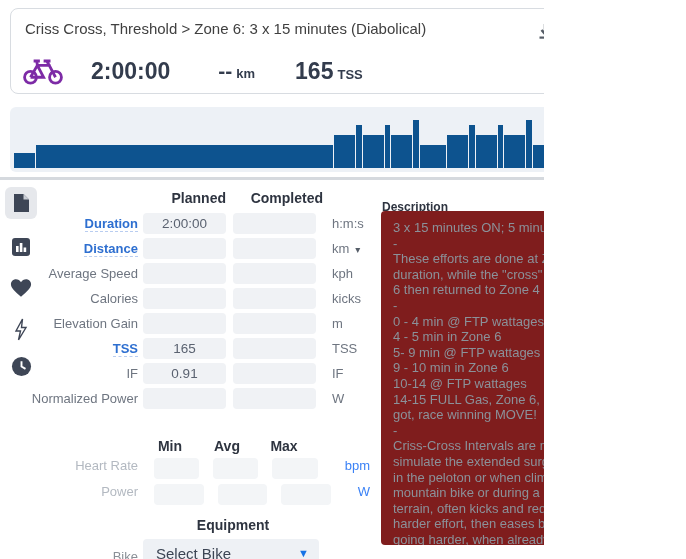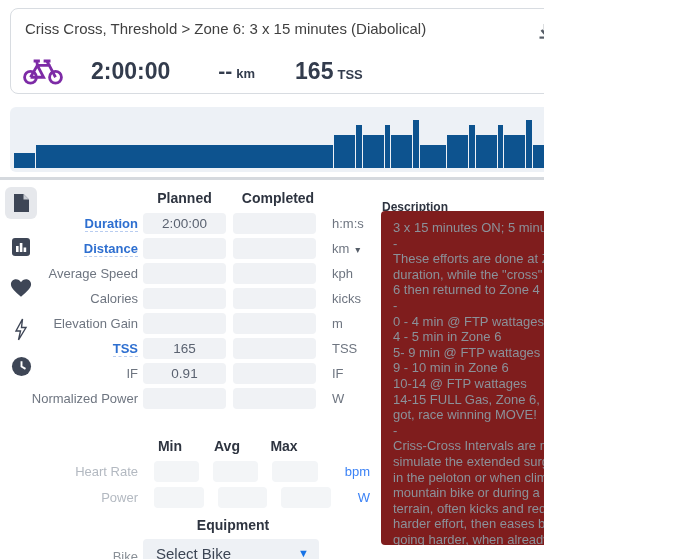--- a/index.html
+++ b/index.html
@@ -37,42 +37,42 @@
 
   .divider { position:absolute; left:0; top:177px; width:686px; height:3px; background:#d5d9de; }
 
   
   .rail-item { position:absolute; left:5px; width:32px; height:32px;
     display:flex; align-items:center; justify-content:center; border-radius:6px; cursor:pointer; }
   .rail-item.active { background:#e6e8ec; }
 
   
   .col-heads { position:absolute; left:0; top:190px; display:flex; }
-  .col-heads span { display:inline-block; text-align:center; font-size:14px; font-weight:bold; color:#2e3440; }
+  .col-heads span { display:inline-block; text-align:right; font-size:14px; font-weight:bold; color:#2e3440; }
   .ch-planned { width:83px; margin-left:143px; }
   .ch-completed { width:90px; margin-left:7px; }
 
   .rows { position:absolute; left:0; top:211px; width:370px; }
   .frow { display:flex; align-items:center; height:25px; }
   .flabel { width:138px; text-align:right; padding-right:0; font-size:13px; color:#6e7580; }
   .flabel.link { color:#2e6fd0; font-weight:bold; border-bottom:1px dashed #b9cdf0; width:auto; margin-left:auto; }
   .flabel-wrap { width:138px; display:flex; justify-content:flex-end; }
   .ibox { height:21px; background:#f0f2f5; border-radius:4px; font-size:13.5px; color:#5a6270;
     display:flex; align-items:center; justify-content:center; }
   .ibox.w83 { width:83px; margin-left:5px; }
   .ibox.w83 + .ibox.w83 { margin-left:7px; }
   .funit { font-size:13px; color:#6e7580; margin-left:16px; white-space:nowrap; }
   .funit .caret { font-size:10px; color:#555d68; margin-left:6px; }
 
   
   .mm-heads { position:absolute; left:0; top:438px; display:flex; }
   .mm-heads span { width:54px; text-align:center; font-size:14px; font-weight:bold; color:#2e3440; }
   .mm-h1 { margin-left:143px; } .mm-h2,.mm-h3 { margin-left:3px; }
   .mm-rows { position:absolute; left:0; top:458px; width:370px; }
-  .mmrow { display:flex; align-items:center; height:26px;gap:11px; }
+  .mmrow { display:flex; align-items:flex-start; height:26px;gap:11px; }
   .mmrow .flabel { color:#b3b9c1; }
   .ibox.w54 { width:54px; margin-left:5px; background:#f3f5f7; }
   .ibox.w54 + .ibox.w54 { margin-left:3px; }
   .funit.dis { color:#3b82f6; }
 
   
   .equip-head { position:absolute; left:143px; top:517px; width:180px; text-align:center;
     font-size:14px; font-weight:bold; color:#2e3440; }
   .bike-row { position:absolute; left:0; top:539px; display:flex; align-items:center; }
   .bike-label { width:138px; text-align:right; font-size:13px; color:#8a9097; padding-top:6px; }

